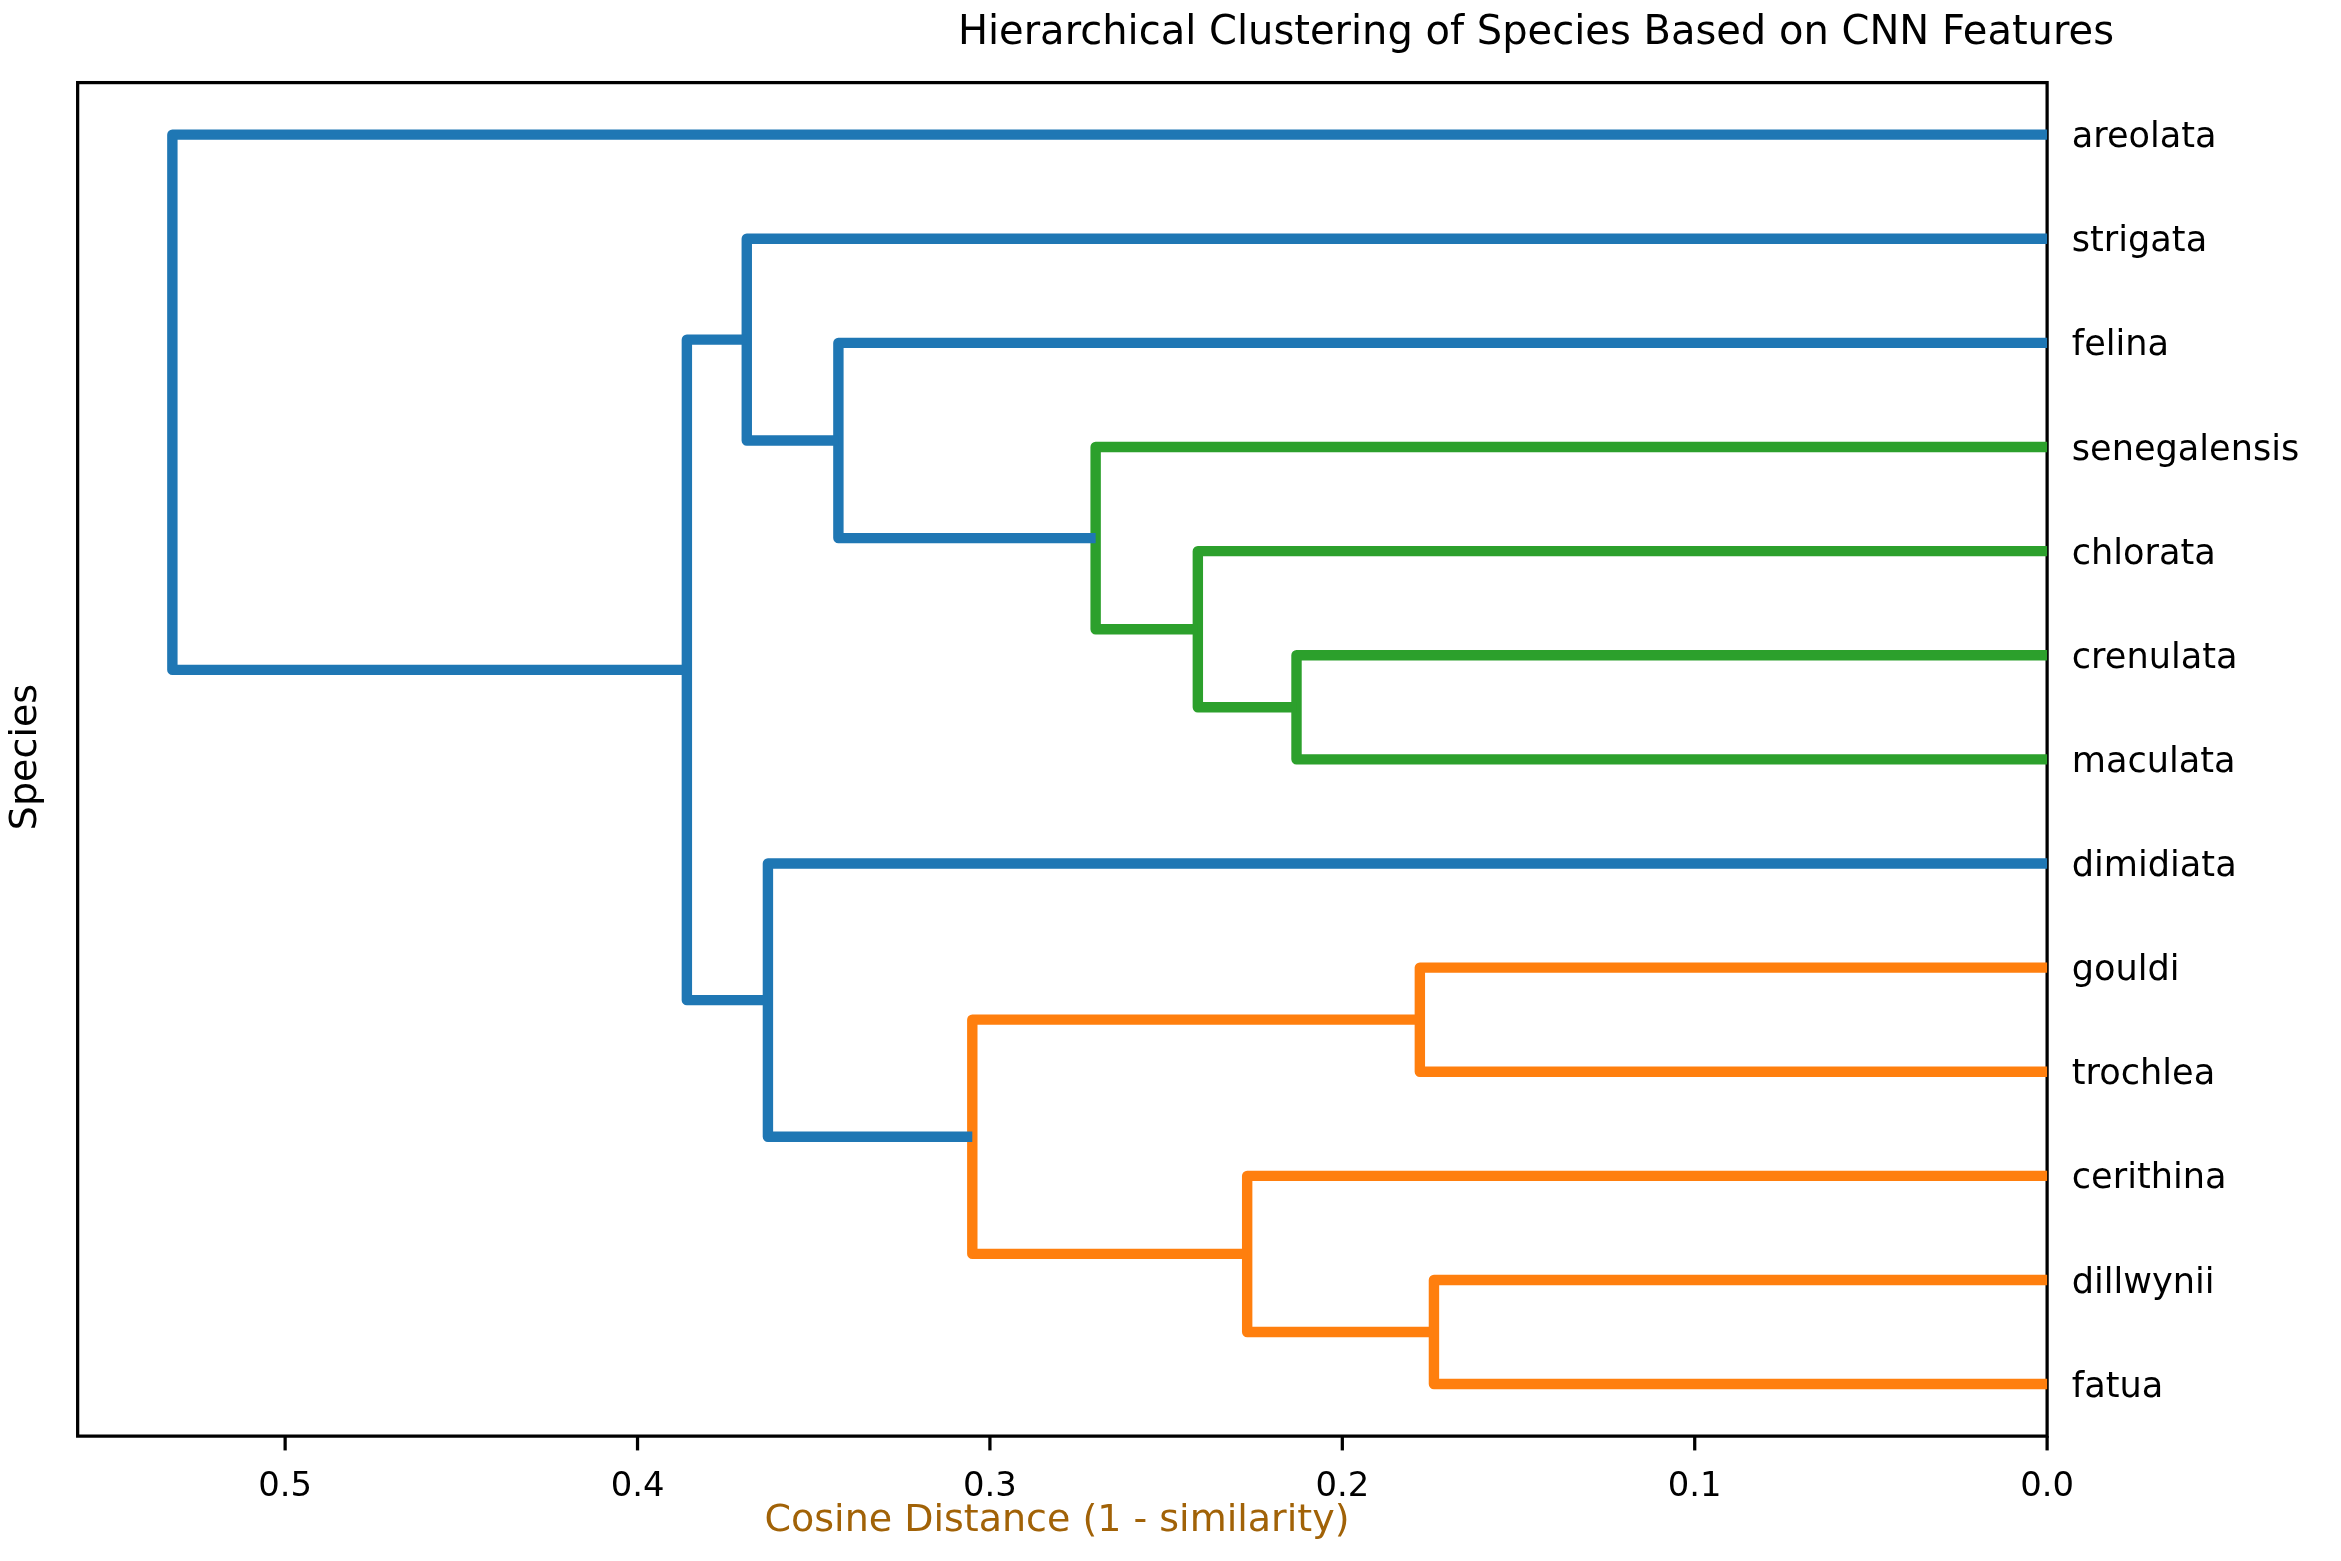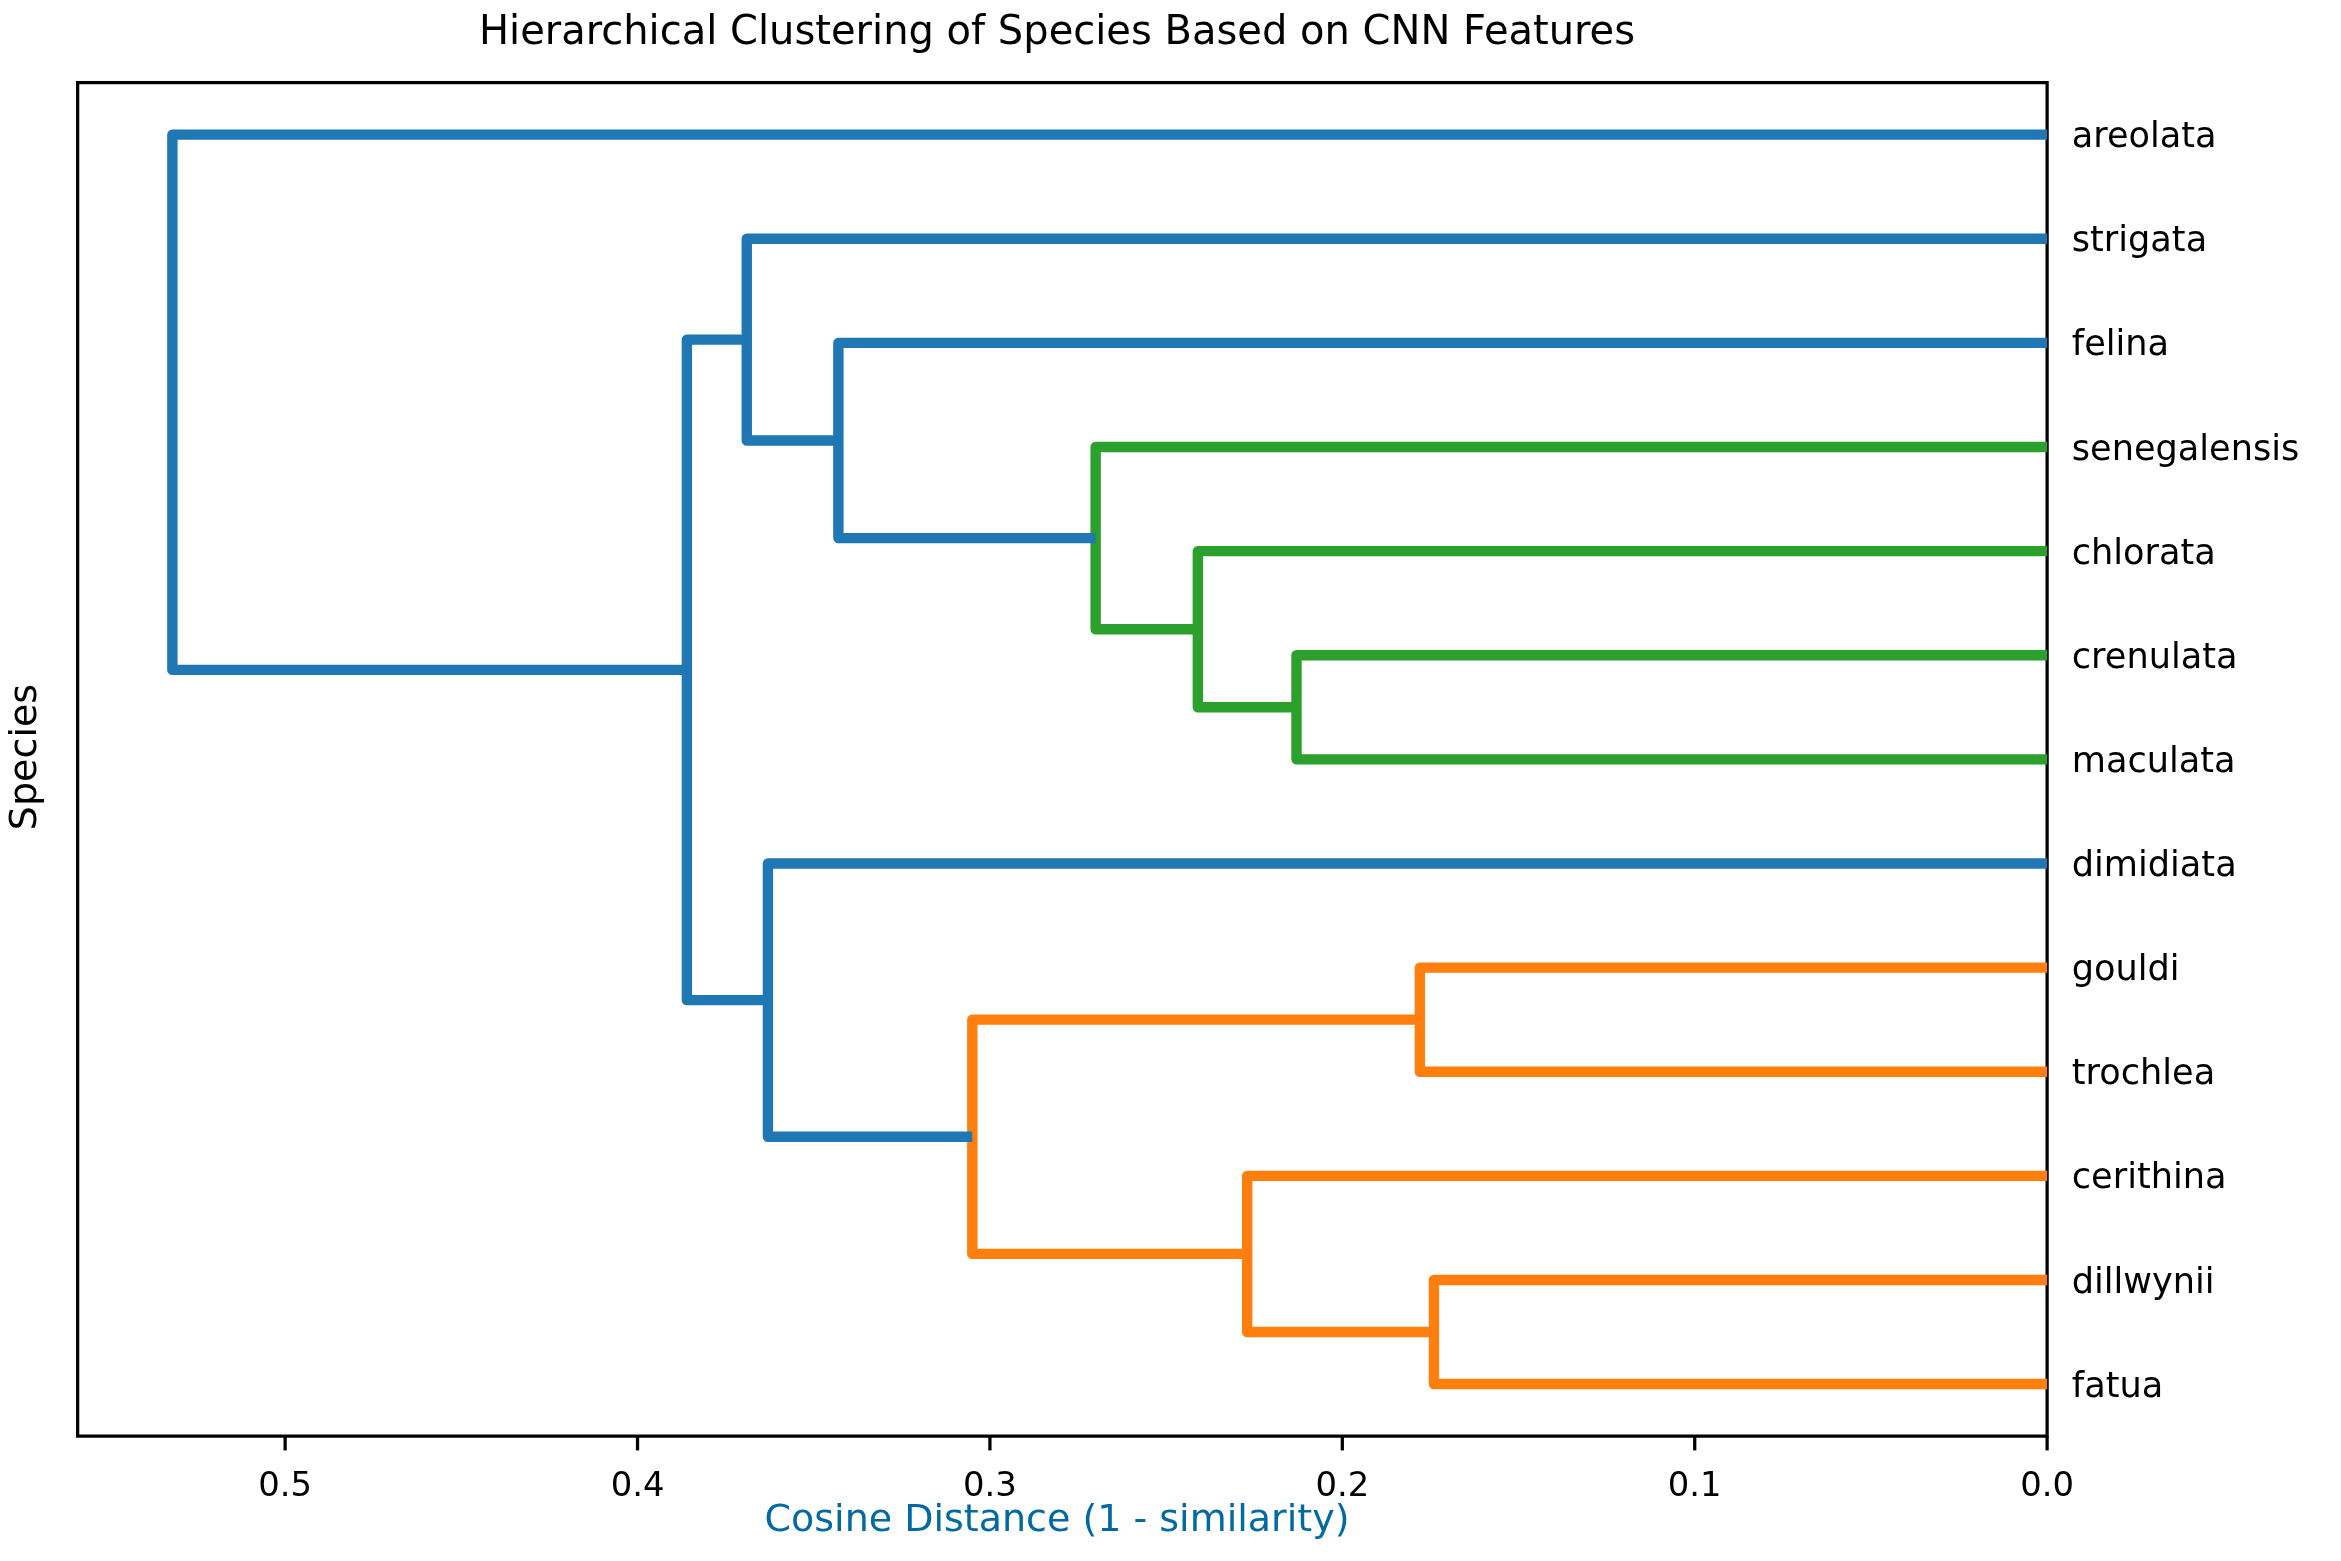--- a/index.html
+++ b/index.html
@@ -1,28 +1,28 @@
 <!DOCTYPE html>
 <html style="font-size:10.4px"><head>
 <meta charset="utf-8">
 <style>
   html,body{margin:0;padding:0;background:#ffffff;}
   body{width:2342px;height:1561px;font-family:"DejaVu Sans",sans-serif;overflow:hidden;}
   #fig{position:relative;width:2342px;height:1561px;background:#ffffff;}
   #chart-title{
-    position:absolute;left:0;top:6.5px;width:2114px;text-align:center;
+    position:absolute;left:0;top:6.5px;width:2114px;text-align:right;
     font-size:40px;color:#000;font-family:"DejaVu Sans",sans-serif;
     letter-spacing:0px;
   }
   #plot-svg{position:absolute;left:0;top:0;}
   .tick-label{font-size:52px;fill:#000;font-family:"DejaVu Sans",sans-serif;text-anchor:middle;}
   .leaf-label{font-size:54px;fill:#000;font-family:"DejaVu Sans",sans-serif;dominant-baseline:middle;}
   #xlabel{
     position:absolute;left:0;top:1496px;width:2114px;text-align:center;
-    font-size:38px;color:#0369a1;font-family:"DejaVu Sans",sans-serif;
+    font-size:38px;color:#a16207;font-family:"DejaVu Sans",sans-serif;
   }
   #ylabel{
     position:absolute;left:-140px;top:735px;width:325px;text-align:center;
     font-size:38px;color:#000;font-family:"DejaVu Sans",sans-serif;
     transform:rotate(-90deg);transform-origin:center center;
   }
 </style>
 </head>
 <body>
 

